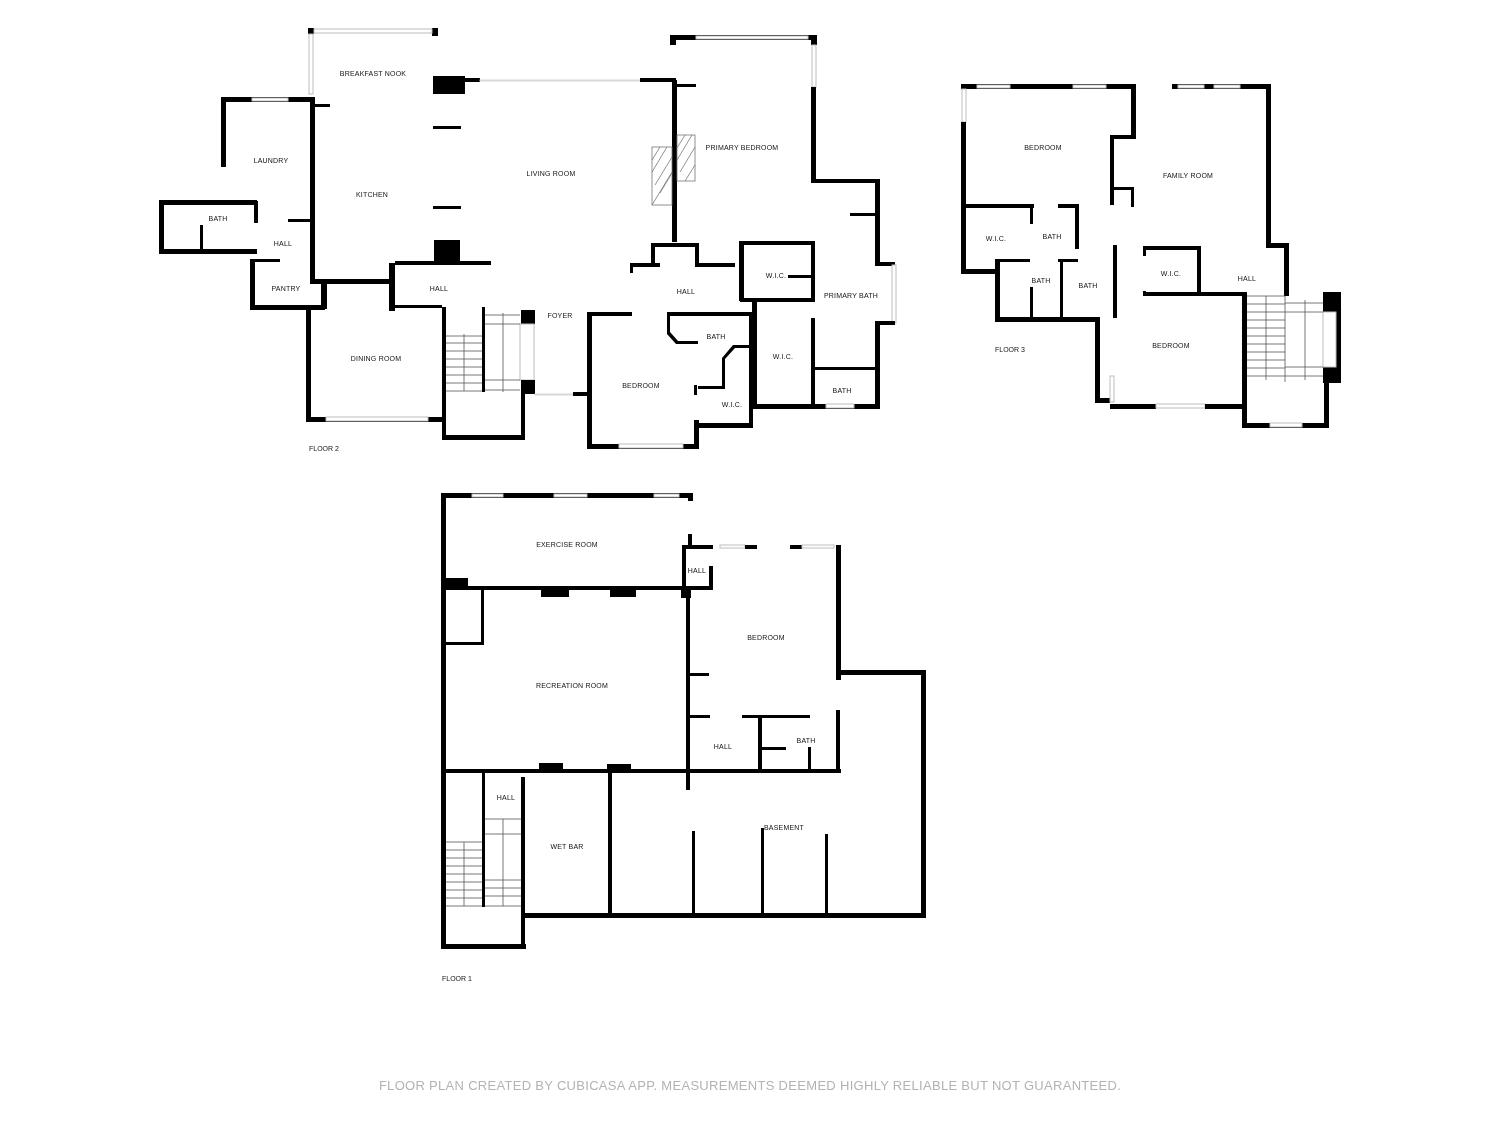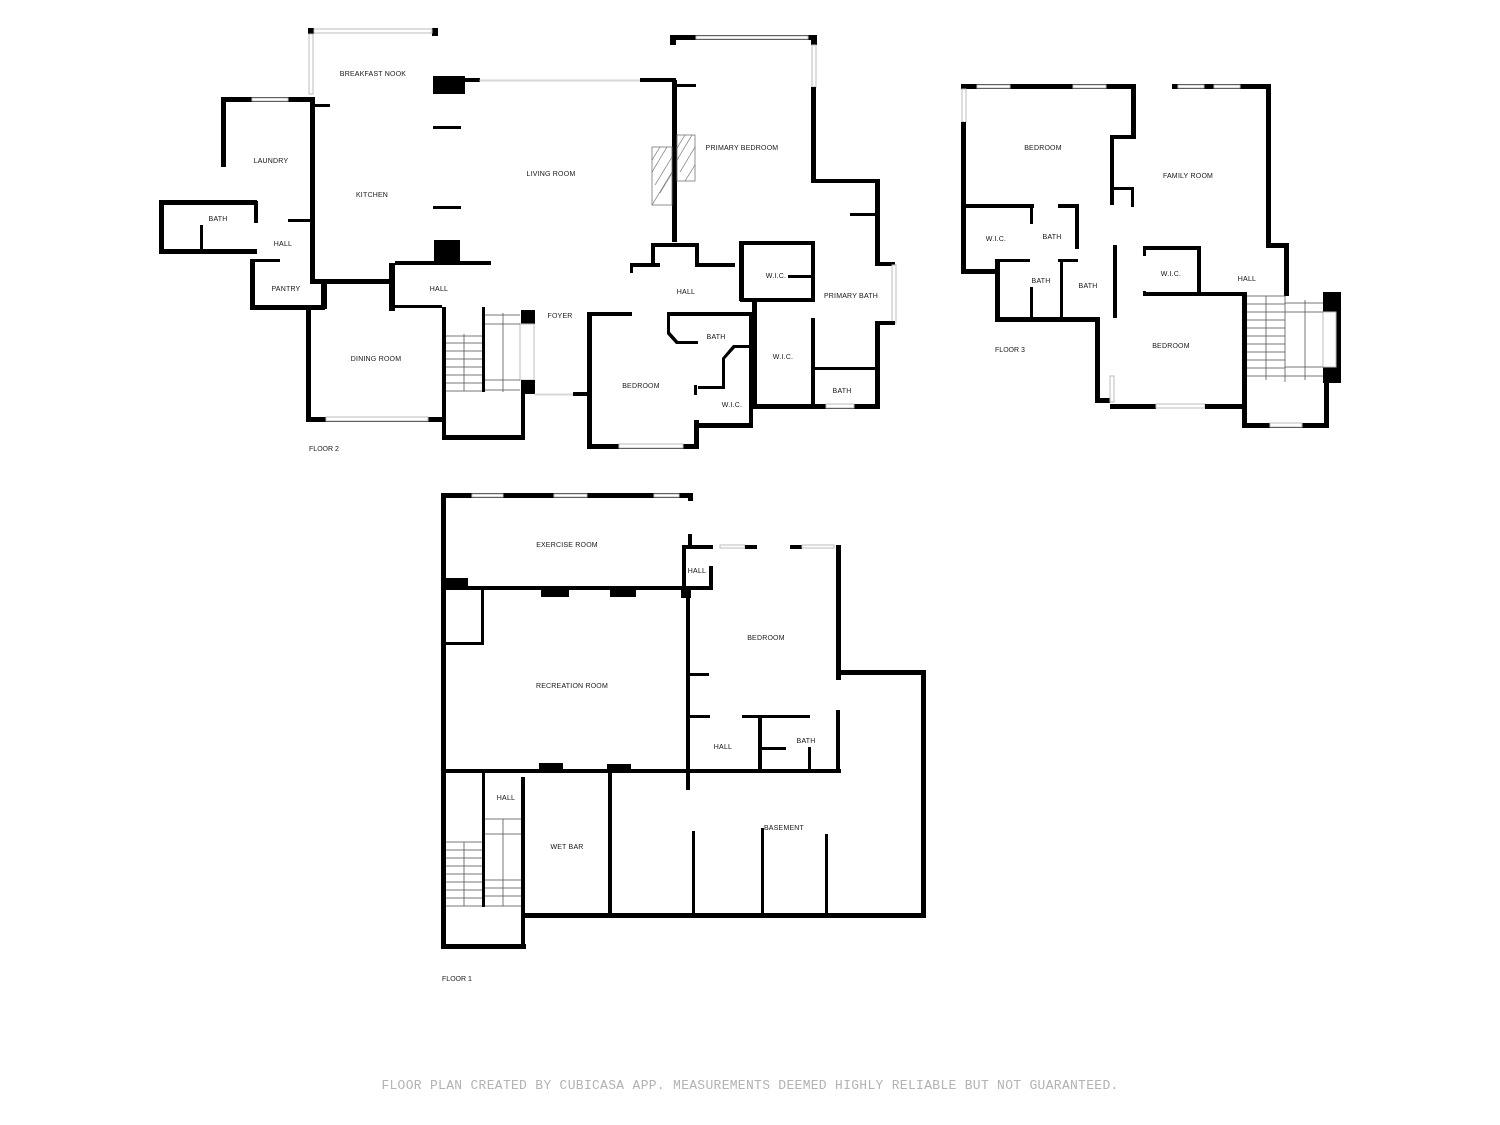--- a/index.html
+++ b/index.html
@@ -5,21 +5,21 @@
   html, body { margin:0; padding:0; background:#ffffff; }
   body { width:1500px; height:1125px; position:relative; overflow:hidden; font-family:"Liberation Sans", sans-serif; }
   #plan { position:absolute; left:0; top:0; }
   .wall { fill:#000; }
   .win { fill:#fff; stroke:#bdbdbd; stroke-width:1; }
   .door { stroke:#d8d8d8; stroke-width:1; }
   .stair { stroke:#555; stroke-width:0.8; fill:none; }
   .hatch { fill:none; stroke:#777; stroke-width:0.8; }
   .room-label { position:absolute; font-size:7px; letter-spacing:0.2px; color:#111; transform:translate(-50%,-50%); white-space:nowrap; }
   .floor-label { position:absolute; font-size:7px; color:#111; white-space:nowrap; }
-  .disclaimer { position:absolute; left:0; width:1500px; top:1078px; text-align:center; font-family:Liberation Mono, monospace; font-size:13px; color:#b3b3b3; letter-spacing:0.3px; }
+  .disclaimer { position:absolute; left:0; width:1500px; top:1078px; text-align:center; font-family:Liberation Sans, sans-serif; font-size:13px; color:#b3b3b3; letter-spacing:0.3px; }
 </style>
 </head>
 <body>
 
 <svg id="plan" width="1500" height="1125" viewBox="0 0 1500 1125">
 
   <g>
 
     <rect class="wall" x="308" y="28" width="6" height="6"></rect>
     <rect class="wall" x="432" y="28" width="6" height="8"></rect>

